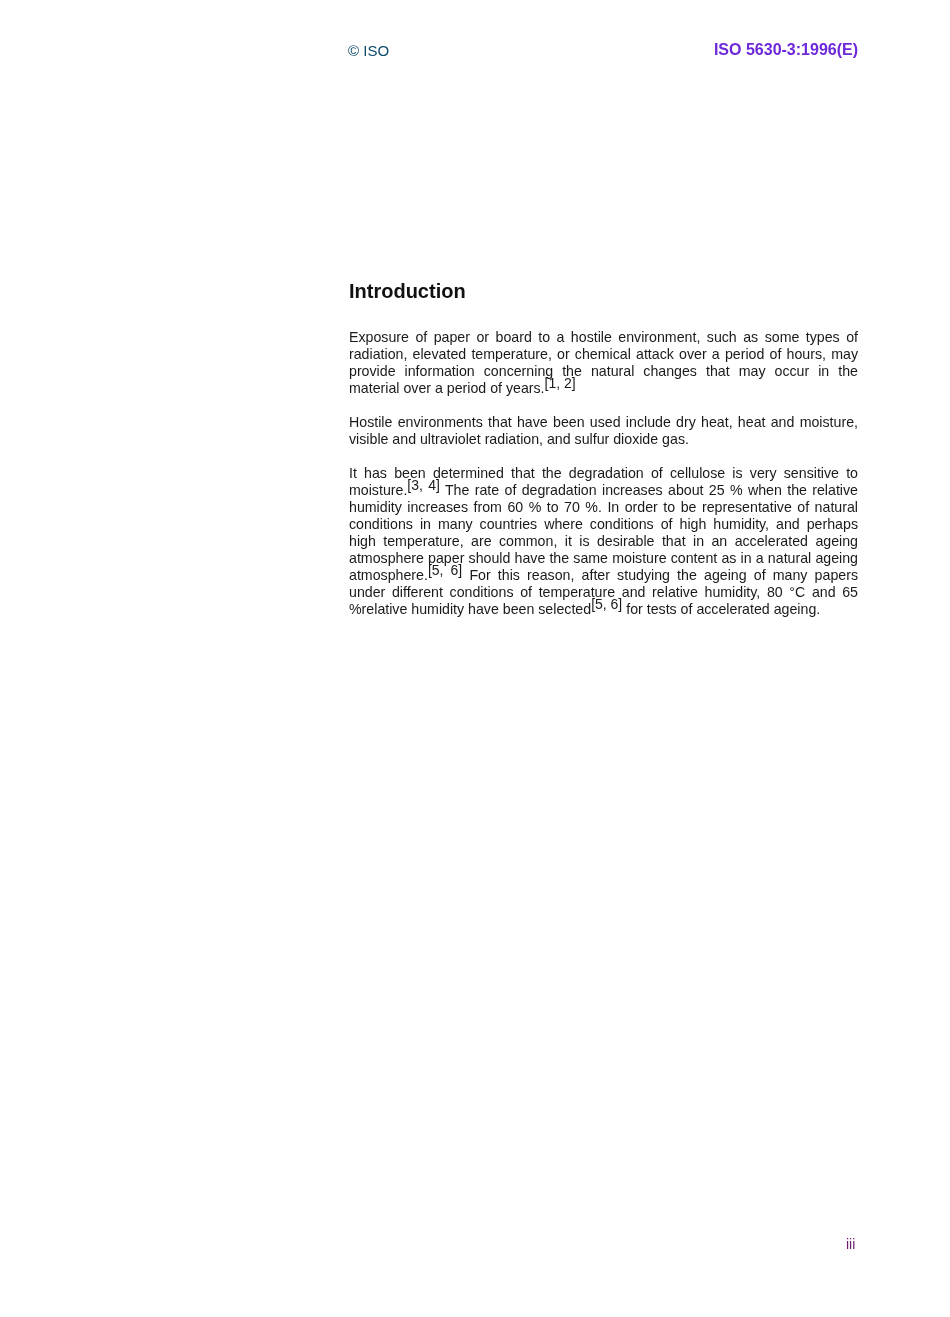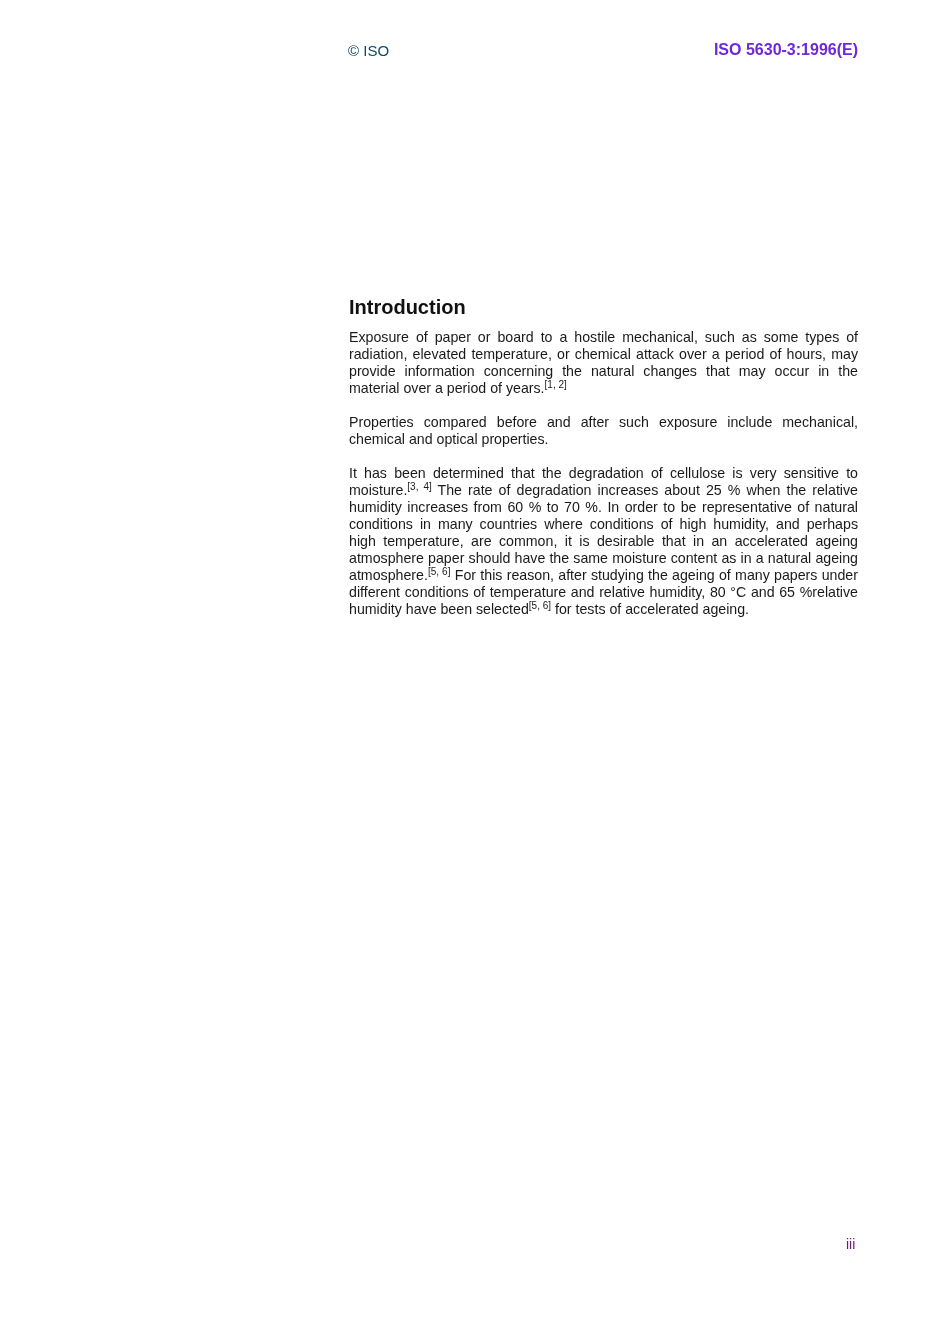--- a/index.html
+++ b/index.html
@@ -26,60 +26,60 @@
       position: absolute;
       right: 92px;
       top: 41px;
       font-size: 16px;
       font-weight: bold;
       color: #6d28d9;
     }
     .title {
       position: absolute;
       left: 349px;
-      top: 296px;
+      top: 280px;
       font-size: 20px;
       font-weight: bold;
       margin: 0;
       color: #111;
     }
     .body-text {
       position: absolute;
       left: 349px;
       top: 329px;
       width: 509px;
     }
     .para {
       font-size: 14.2px;
       line-height: 17px;
       text-align: justify;
       margin: 0 0 17px 0;
       color: #1a1a1a;
       hyphens: manual;
     }
     .para sup {
-      font-size: 10px;
+      font-size: 14px;
       line-height: 0;
       vertical-align: 5px;
     }
     .page-number {
       position: absolute;
       left: 846px;
       top: 1236px;
       font-size: 14px;
       color: #701a75;
     }
   </style>
 </head>
 <body>
 
 <div class="header-left">© ISO</div>
 <div class="header-right">ISO 5630-3:1996(E)</div>
 
 <h1 class="title">Introduction</h1>
 
 <div class="body-text">
-  <p class="para"><span>Exposure of paper or board to a hostile mechanical, such as some types of radiation, elevated temperature, or chemical attack over a period of hours, may provide information concerning the natural changes that may occur in the material over a period of years.</span><sup>[1, 2]</sup></p>
-  <p class="para">Properties compared before and after such exposure include mechanical, chemical and optical properties.</p>
+  <p class="para"><span>Exposure of paper or board to a hostile environment, such as some types of radiation, elevated temperature, or chemical attack over a period of hours, may provide information concerning the natural changes that may occur in the material over a period of years.</span><sup>[1, 2]</sup></p>
+  <p class="para">Hostile environments that have been used include dry heat, heat and moisture, visible and ultraviolet radiation, and sulfur dioxide gas.</p>
   <p class="para"><span>It has been determined that the degradation of cellulose is very sensitive to moisture.</span><sup>[3, 4]</sup><span> The rate of degradation increases about 25 % when the relative humidity increases from 60 % to 70 %. In order to be representa­tive of natural conditions in many countries where conditions of high hu­midity, and perhaps high temperature, are common, it is desirable that in an accelerated ageing atmosphere paper should have the same moisture content as in a natural ageing atmosphere.</span><sup>[5, 6]</sup><span> For this reason, after studying the ageing of many papers under different conditions of tempera­ture and relative humidity, 80 °C and 65 %relative humidity have been se­lected</span><sup>[5, 6]</sup><span> for tests of accelerated ageing.</span></p>
 </div>
 
 <div class="page-number">iii</div>
 
 </body></html>

